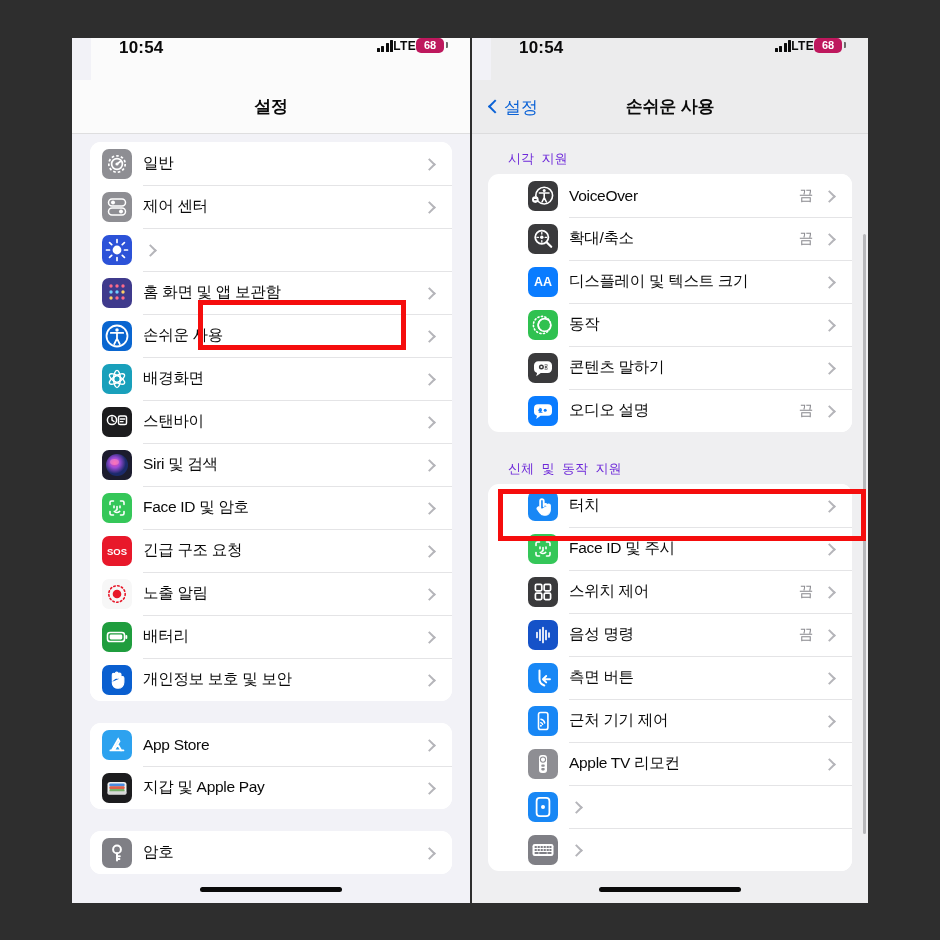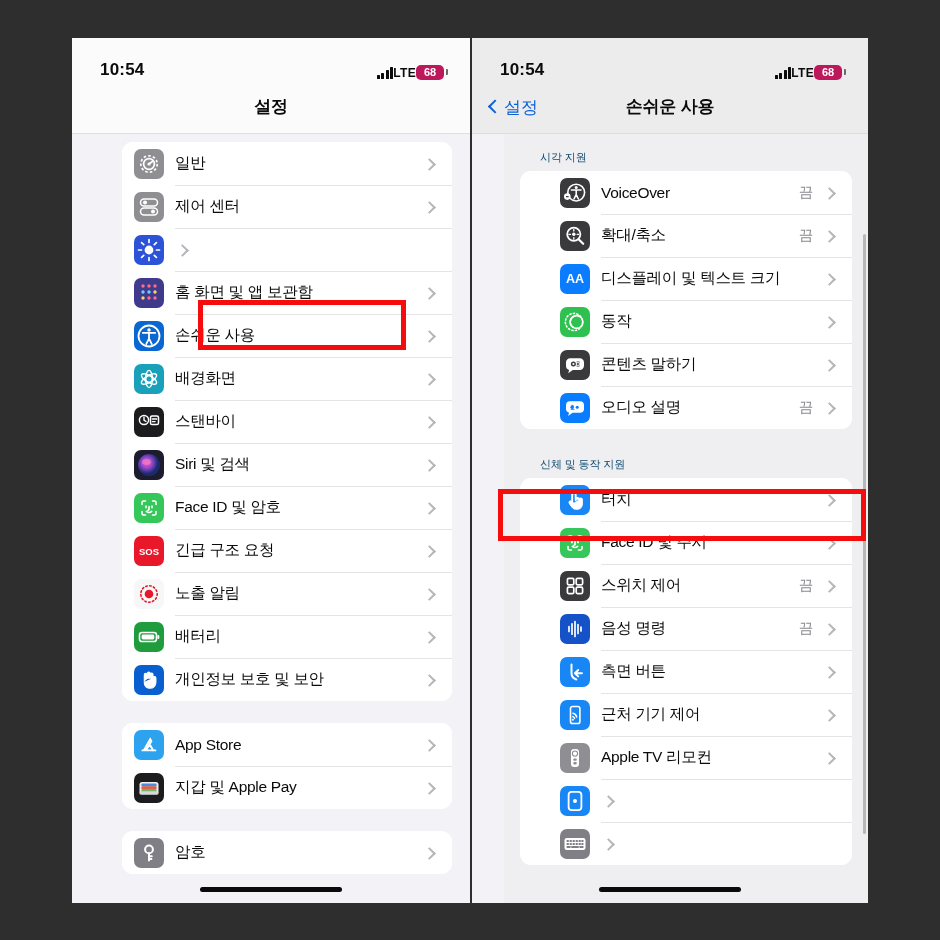--- a/index.html
+++ b/index.html
@@ -28,24 +28,25 @@
     background: #f2f2f7;
     overflow: hidden;
   }
   .phone-left  { left: 72px;  width: 398px; }
   .phone-right { left: 472px; width: 396px; }
 
   .statusbar {
     height: 42px;
     background: #fbfbfb;
     display: flex;
-    align-items: flex-end;
+    align-items: flex-start;
     justify-content: space-between;
     padding: 0 26px 0 28px;
     box-sizing: border-box;
+    margin-left: 19px;
   }
   .phone-right .statusbar { background: #ececed; }
   .clock {
     font-size: 17px;
     font-weight: bold;
     color: #0b0b0b;
     letter-spacing: .2px;
   }
   .status-right {
     display: flex;
@@ -141,29 +142,29 @@
   }
 
   
   .scrollbody {
     position: relative;
     height: calc(100% - 95px);
     background: #f2f2f7;
     overflow: hidden;
     padding-top: 8px;
     box-sizing: border-box;
-    margin-left: 32px;
   }
   .phone-right .scrollbody { background: #efeff1; }
 
   .section-label {
-    font-size: 11px;
-    color: #0c4a6e;
+    font-size: 13px;
+    color: #6d28d9;
     padding: 8px 0 6px 36px;
     letter-spacing: -.1px;
+    font-family: Liberation Mono, monospace;
   }
 
   .group {
     background: #ffffff;
     border-radius: 11px;
     margin: 0 18px 22px 18px;
     overflow: hidden;
   }
   .phone-right .group { margin: 0 16px 20px 16px; padding-left: 28px; }
 

